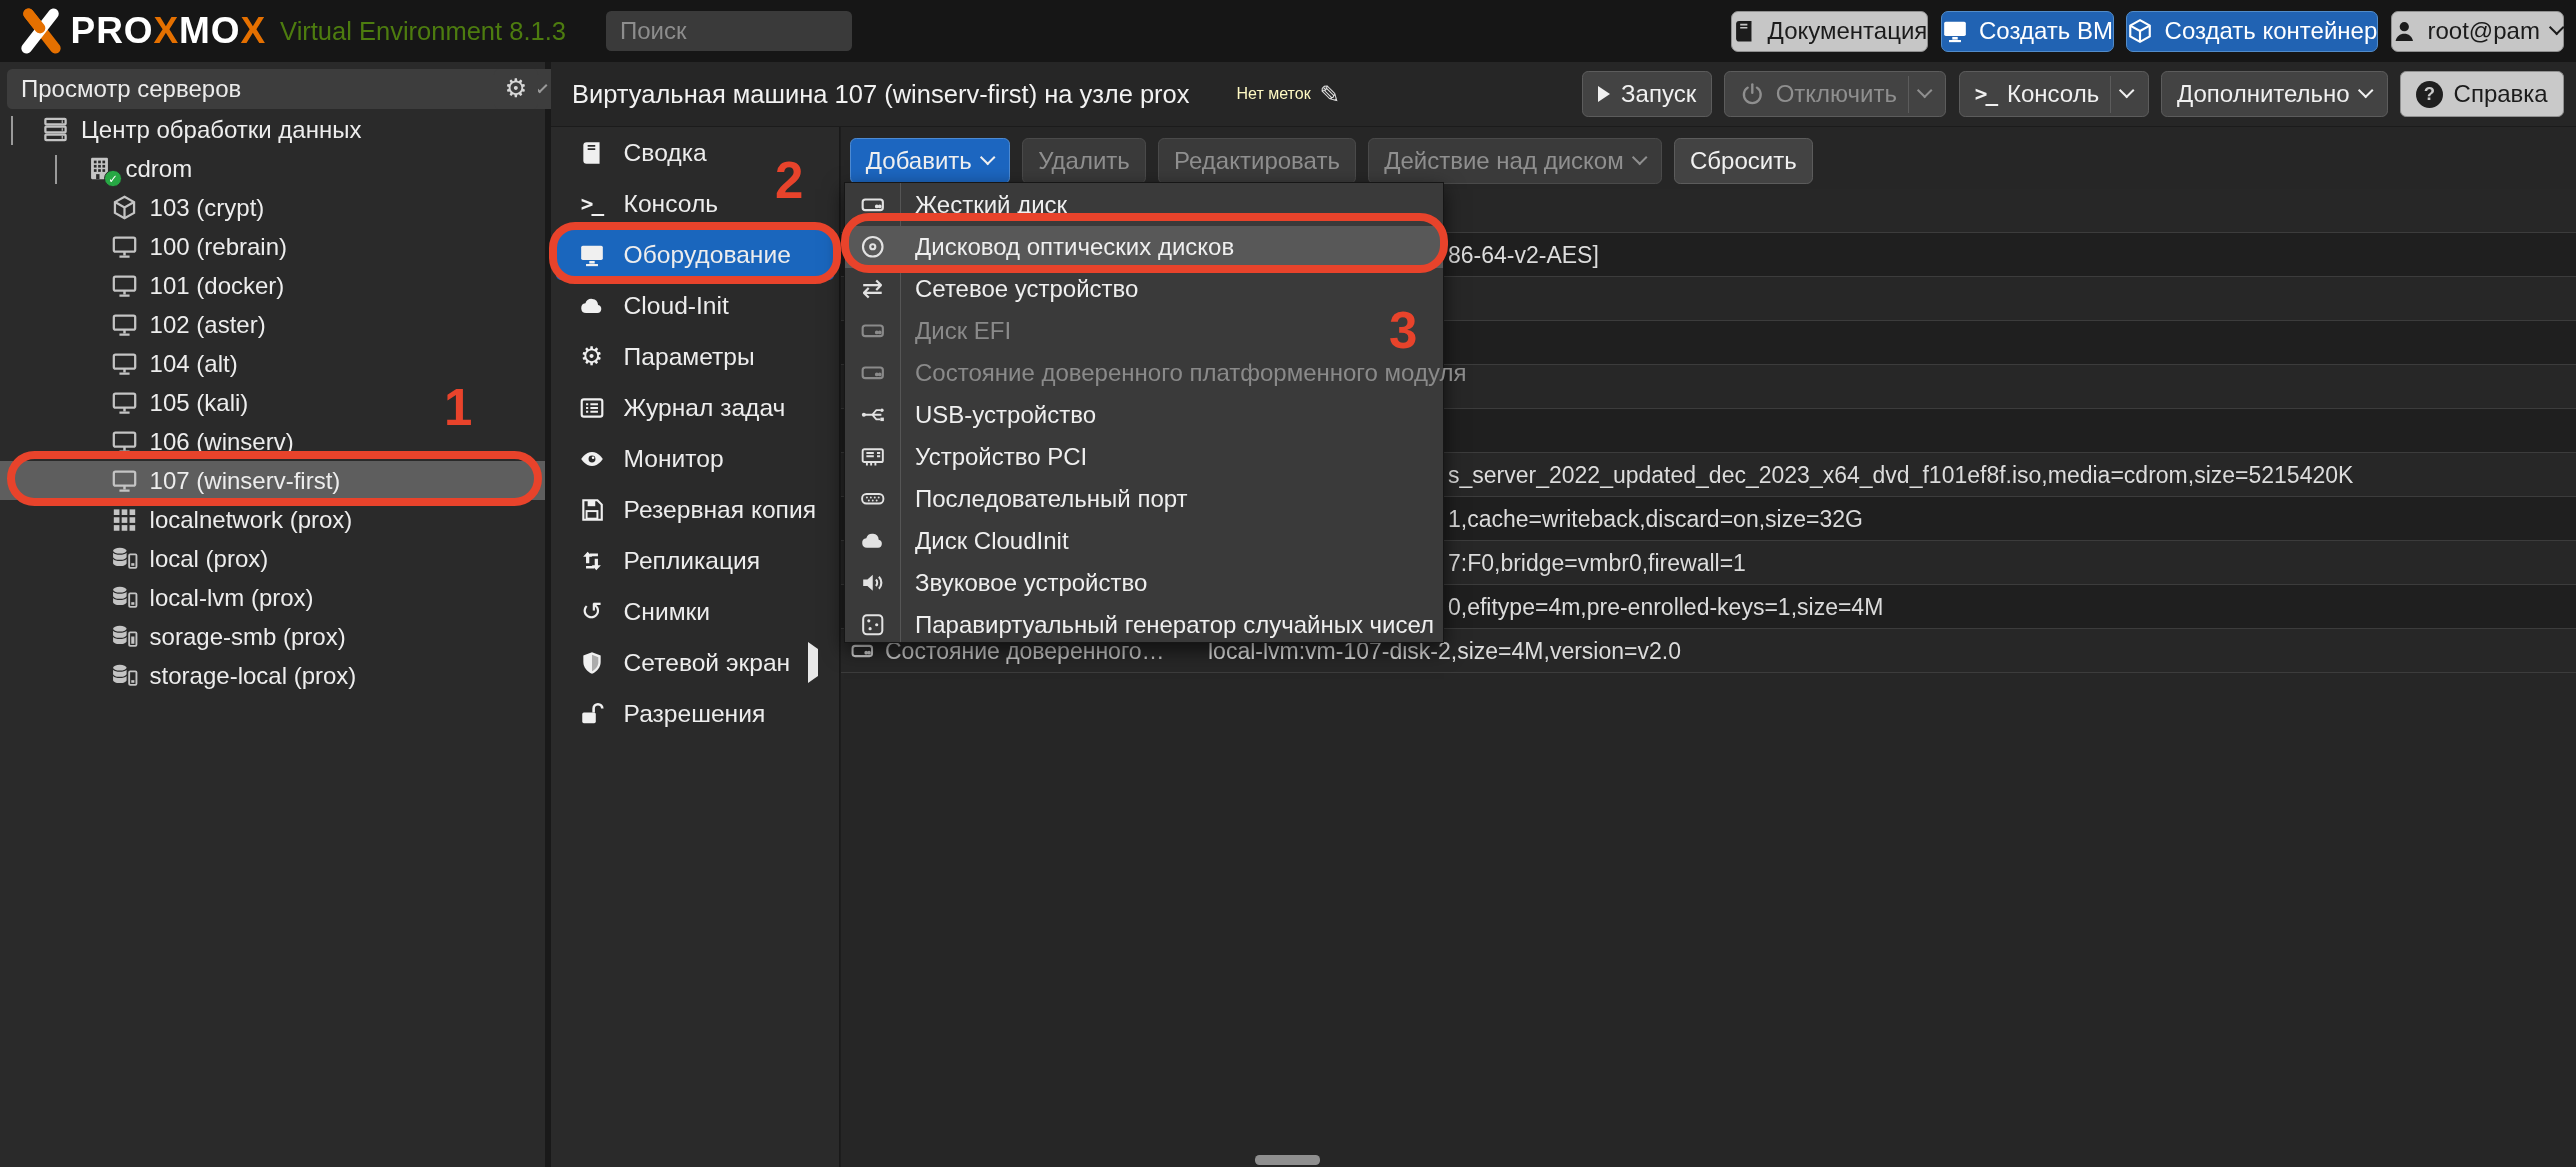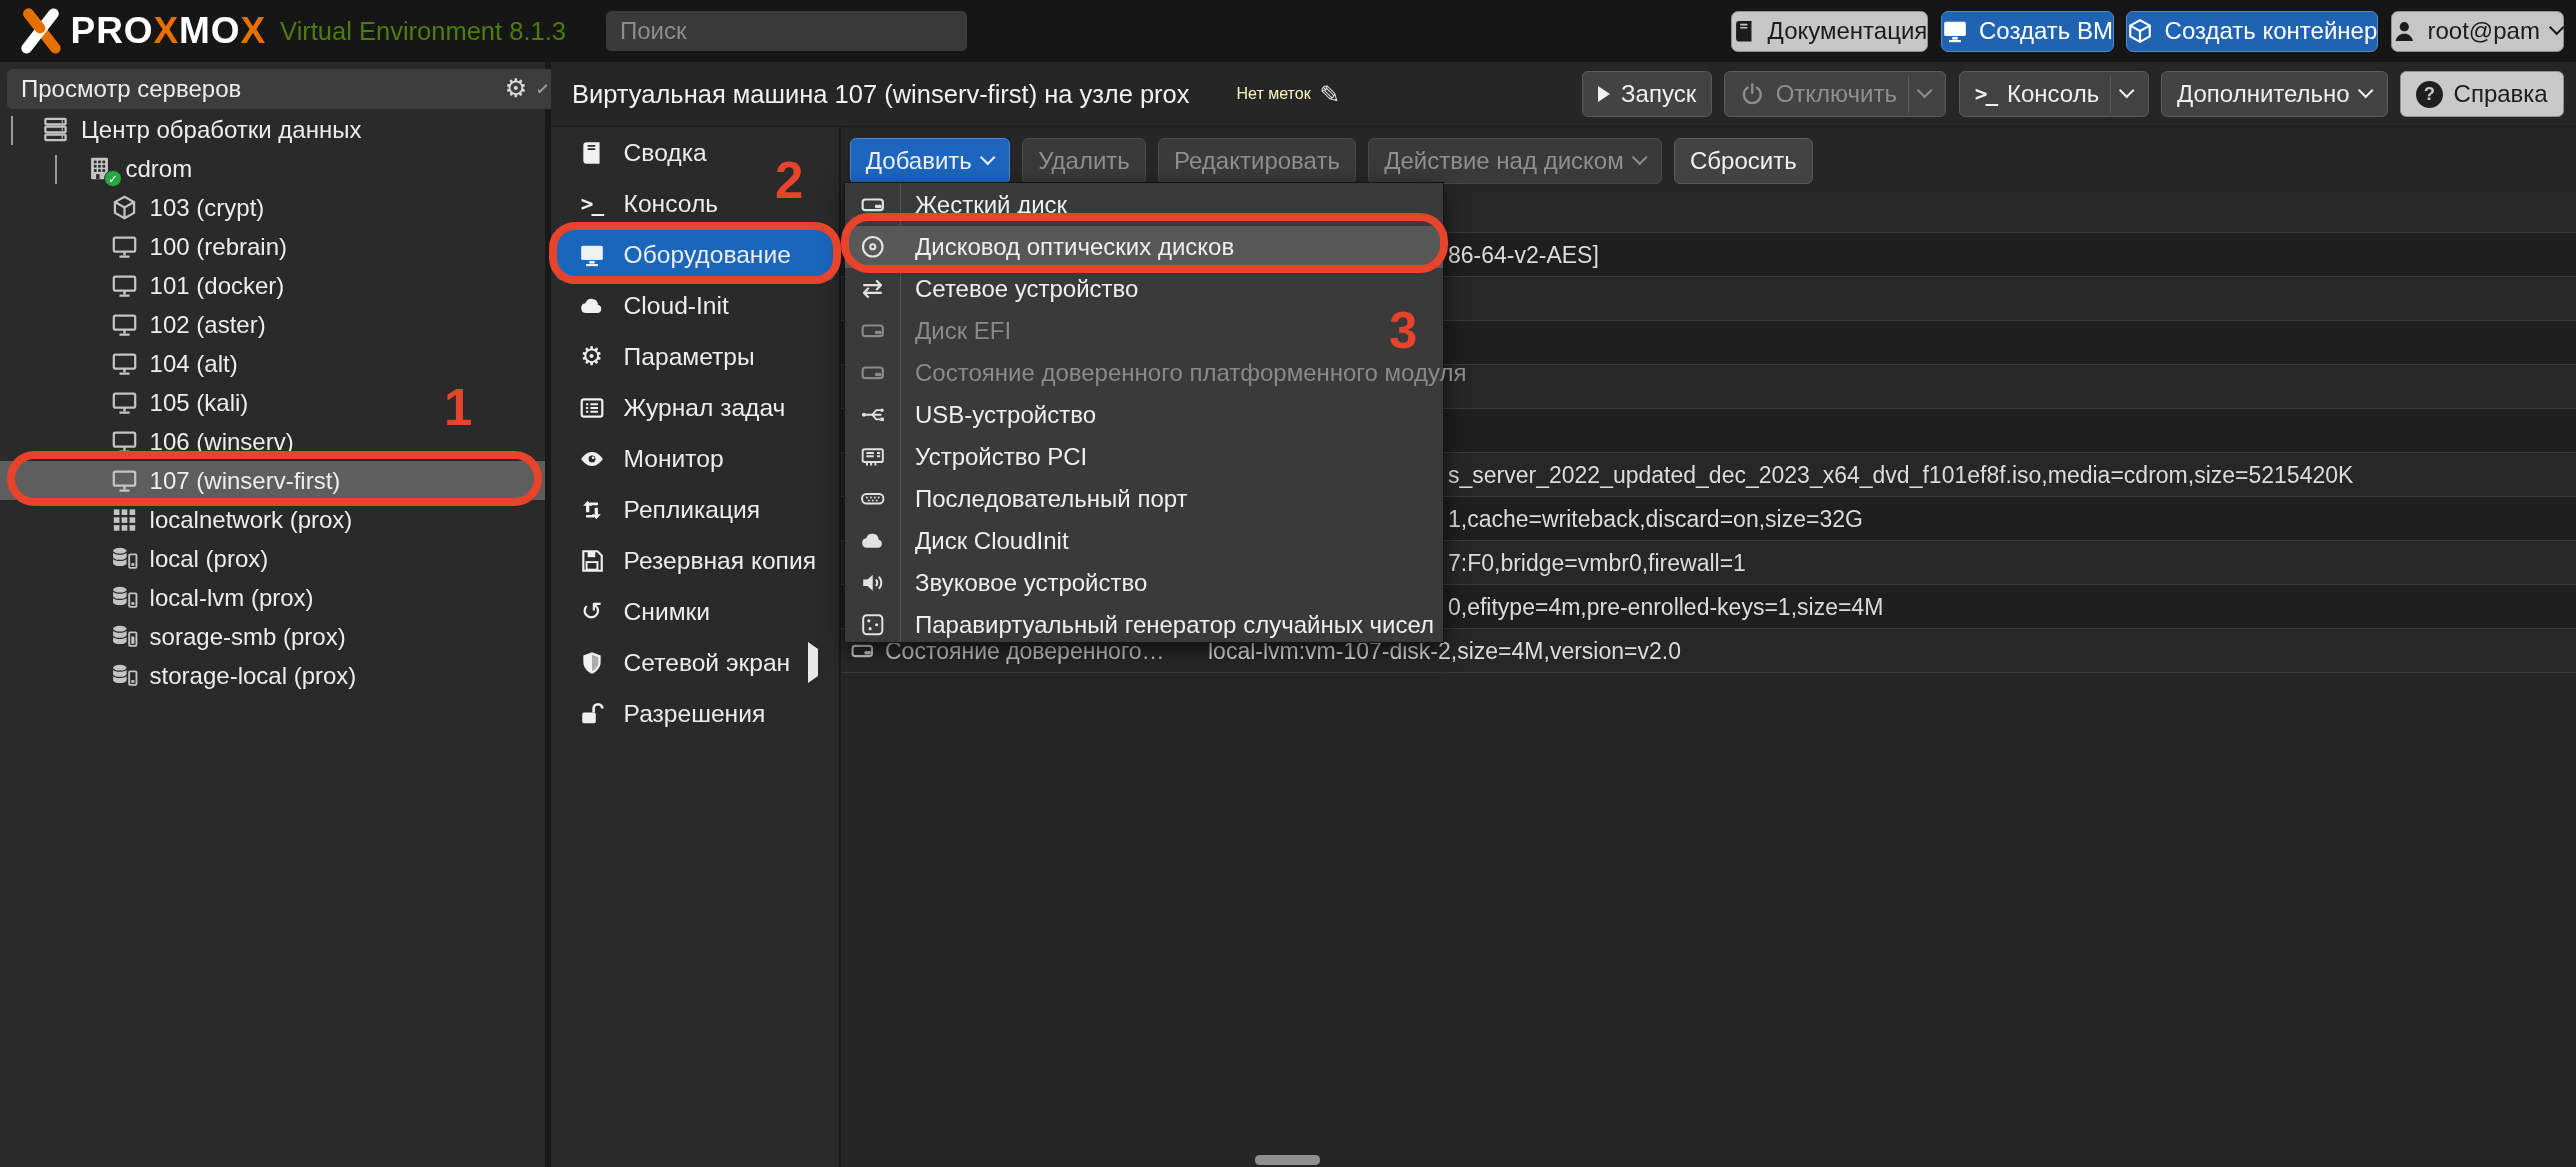--- a/index.html
+++ b/index.html
@@ -6,21 +6,21 @@
   html,body{width:2576px;height:1168px;overflow:hidden}
   body{background:#191919;font-family:"Liberation Sans","DejaVu Sans",sans-serif;color:#e6e6e6;position:relative}
   svg{display:block}
 
   
   #topbar{position:absolute;left:0;top:0;right:0;height:62px;background:#161616;display:flex;align-items:center}
   .brand{display:flex;align-items:center;margin-left:17.6px;gap:7px}
   .brand-text{font-size:37px;font-weight:800;letter-spacing:0.9px;color:#fff;display:flex}
   .brand-text .ox{color:#e57000}
   .version{font-size:25.5px;font-weight:400;color:#4d7c0f;margin-left:14px}
-  #search{margin-left:40px;width:361px;height:40px;background:#3a3a3a;border:none;border-radius:5.3px;font-size:24px;color:#ddd;padding:0 14px;font-family:inherit}
+  #search{margin-left:40px;width:246px;height:40px;background:#3a3a3a;border:none;border-radius:5.3px;font-size:24px;color:#ddd;padding:0 14px;font-family:inherit}
   #search::placeholder{color:#8d8d8d}
   .top-actions{margin-left:auto;display:flex;gap:12.3px;margin-right:12.3px}
   .tbtn{height:41px;display:flex;align-items:center;gap:11.4px;padding:0 0;border-radius:7px;font-size:24px;cursor:pointer}
   .tbtn.light{background:#c6c6c6;color:#1b1b1b;border:0.9px solid #8f8f8f}
   .tbtn.blue{background:#2163b3;color:#fff;border:0.9px solid #528cc9}
 
   
   .chev{width:11.4px;height:11.4px;border-right:2.6px solid currentColor;border-bottom:2.6px solid currentColor;transform:rotate(45deg);margin-top:-6.2px;flex:none}
   .tri-r{width:0;height:0;border-left:12.3px solid currentColor;border-top:8px solid transparent;border-bottom:8px solid transparent}
   .vsep{width:0.9px;align-self:stretch;background:#5c5c5c;margin:3.5px 0}
@@ -424,36 +424,36 @@
         <svg viewBox="0 0 24 24">
           <path d="M2 12s4-6.5 10-6.5S22 12 22 12s-4 6.5-10 6.5S2 12 2 12z" fill="currentColor"></path>
           <circle cx="12" cy="12" r="3.2" fill="#2a2a2a"></circle>
           <circle cx="13" cy="10.8" r="1.2" fill="#fff"></circle>
         </svg>
       </span>
     <span>Монитор</span>
   </div>
   <div class="mitem">
     <span class="micon">
+        <svg viewBox="0 0 24 24">
+          <path d="M4 3h13l4 4v14H4z" fill="none" stroke="currentColor" stroke-width="2"></path>
+          <rect x="8" y="3.5" width="7" height="5" fill="currentColor"></rect>
+          <rect x="7" y="13" width="10" height="7" fill="none" stroke="currentColor" stroke-width="1.8"></rect>
+        </svg>
+      </span>
+    <span>Резервная копия</span>
+  </div>
+  <div class="mitem">
+    <span class="micon">
         <svg viewBox="0 0 24 24" fill="currentColor">
           <path d="M6.5 16.5V8H3.8L8 3.5 12.2 8H9.5v6h-3zM17.5 7.5V16h2.7L16 20.5 11.8 16h2.7v-6h3z"></path>
           <path d="M6.5 16.5H14v2.5H6.5zM17.5 7.5H10V5h7.5z"></path>
         </svg>
       </span>
     <span>Репликация</span>
-  </div>
-  <div class="mitem">
-    <span class="micon">
-        <svg viewBox="0 0 24 24">
-          <path d="M4 3h13l4 4v14H4z" fill="none" stroke="currentColor" stroke-width="2"></path>
-          <rect x="8" y="3.5" width="7" height="5" fill="currentColor"></rect>
-          <rect x="7" y="13" width="10" height="7" fill="none" stroke="currentColor" stroke-width="1.8"></rect>
-        </svg>
-      </span>
-    <span>Резервная копия</span>
   </div>
   <div class="mitem">
     <span class="micon glyph-ico">↺</span>
     <span>Снимки</span>
   </div>
   <div class="mitem">
     <span class="micon">
         <svg viewBox="0 0 24 24">
           <path d="M12 2l8 3v6c0 5-3.4 8.6-8 11-4.6-2.4-8-6-8-11V5z" fill="currentColor"></path>
           <path d="M12 4.4l5.8 2.2v4.6c0 3.7-2.4 6.5-5.8 8.4z" fill="#2a2a2a" opacity="0.35"></path>

